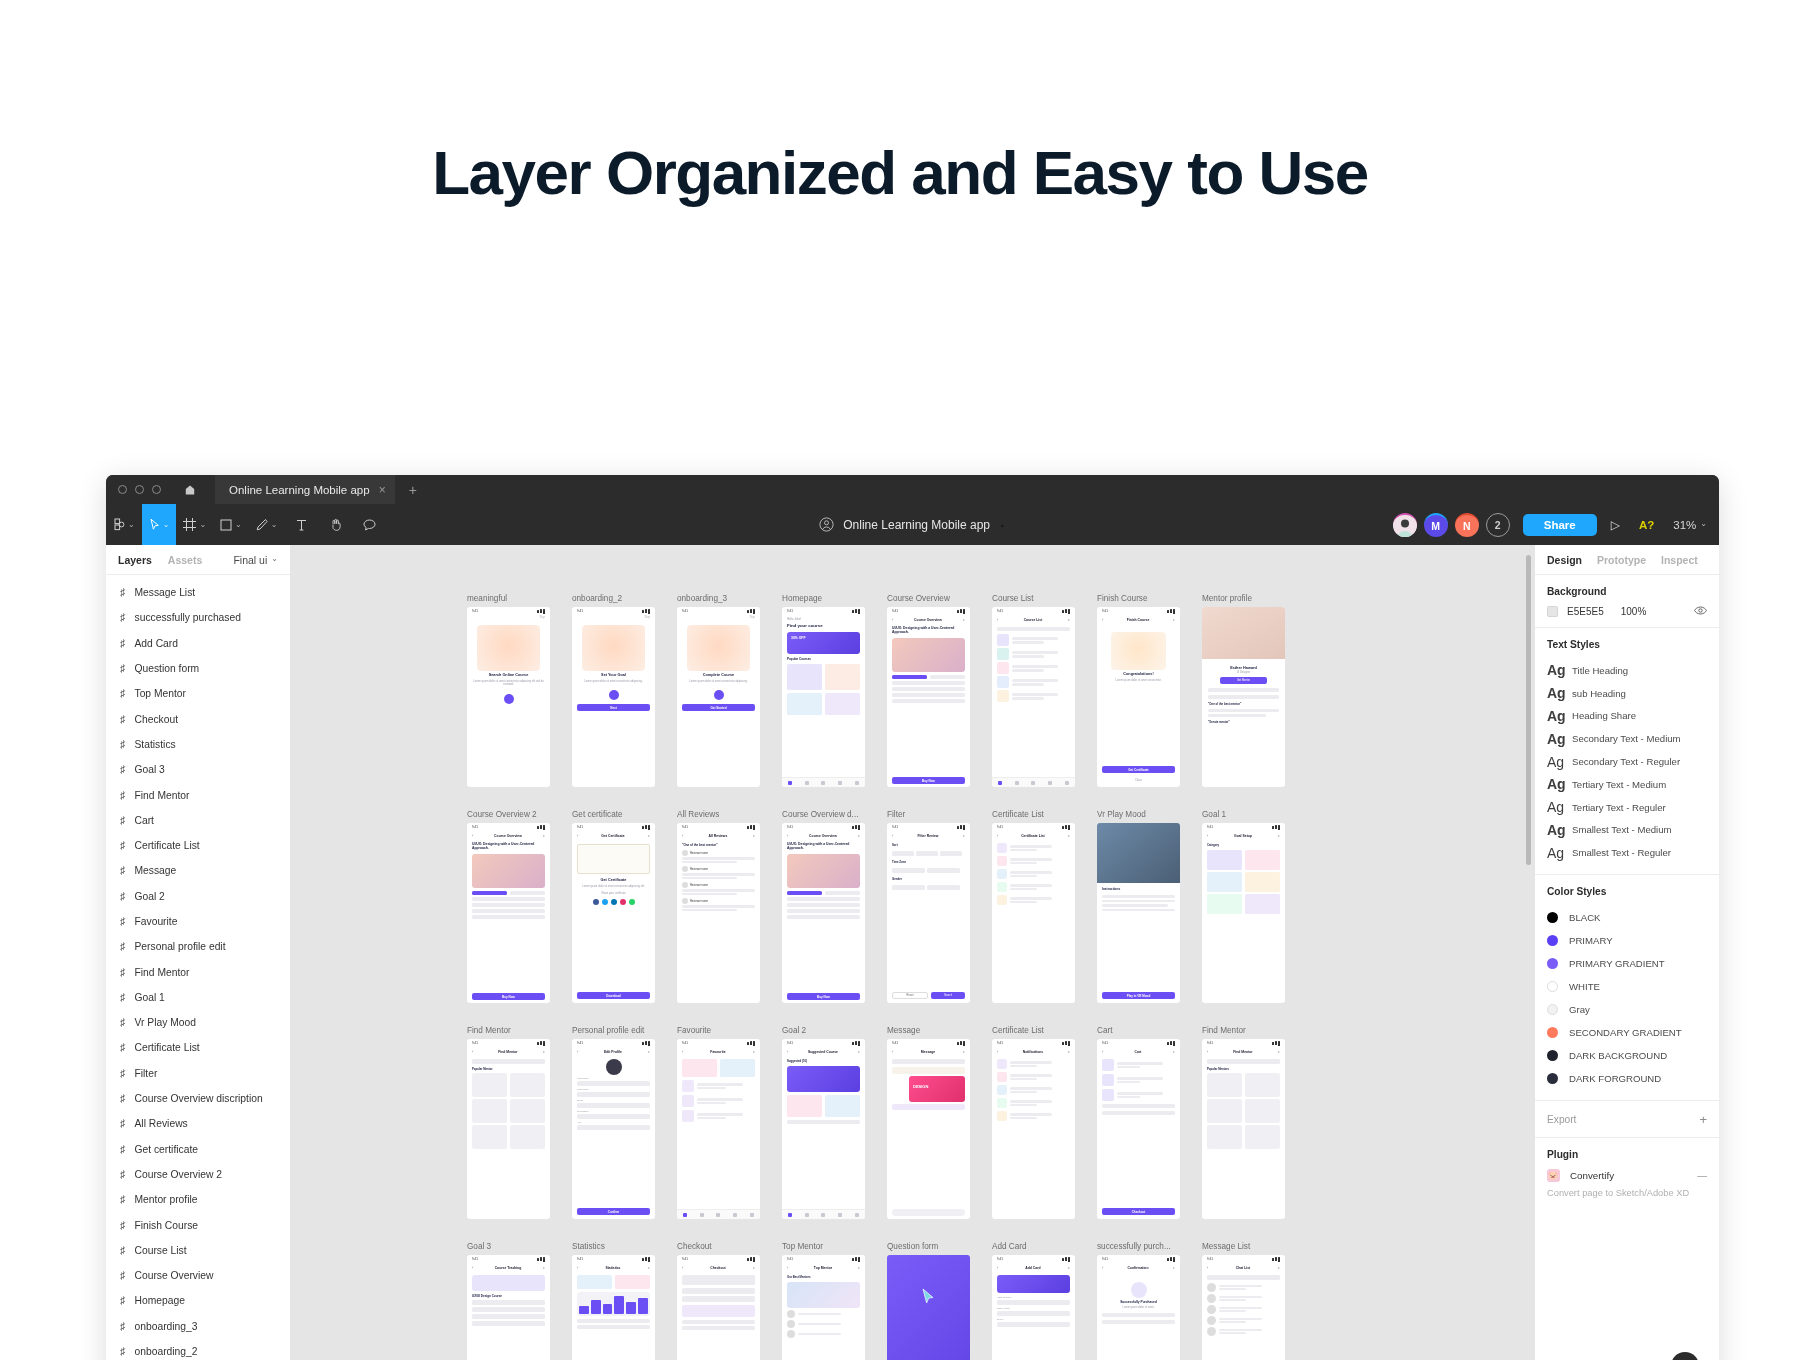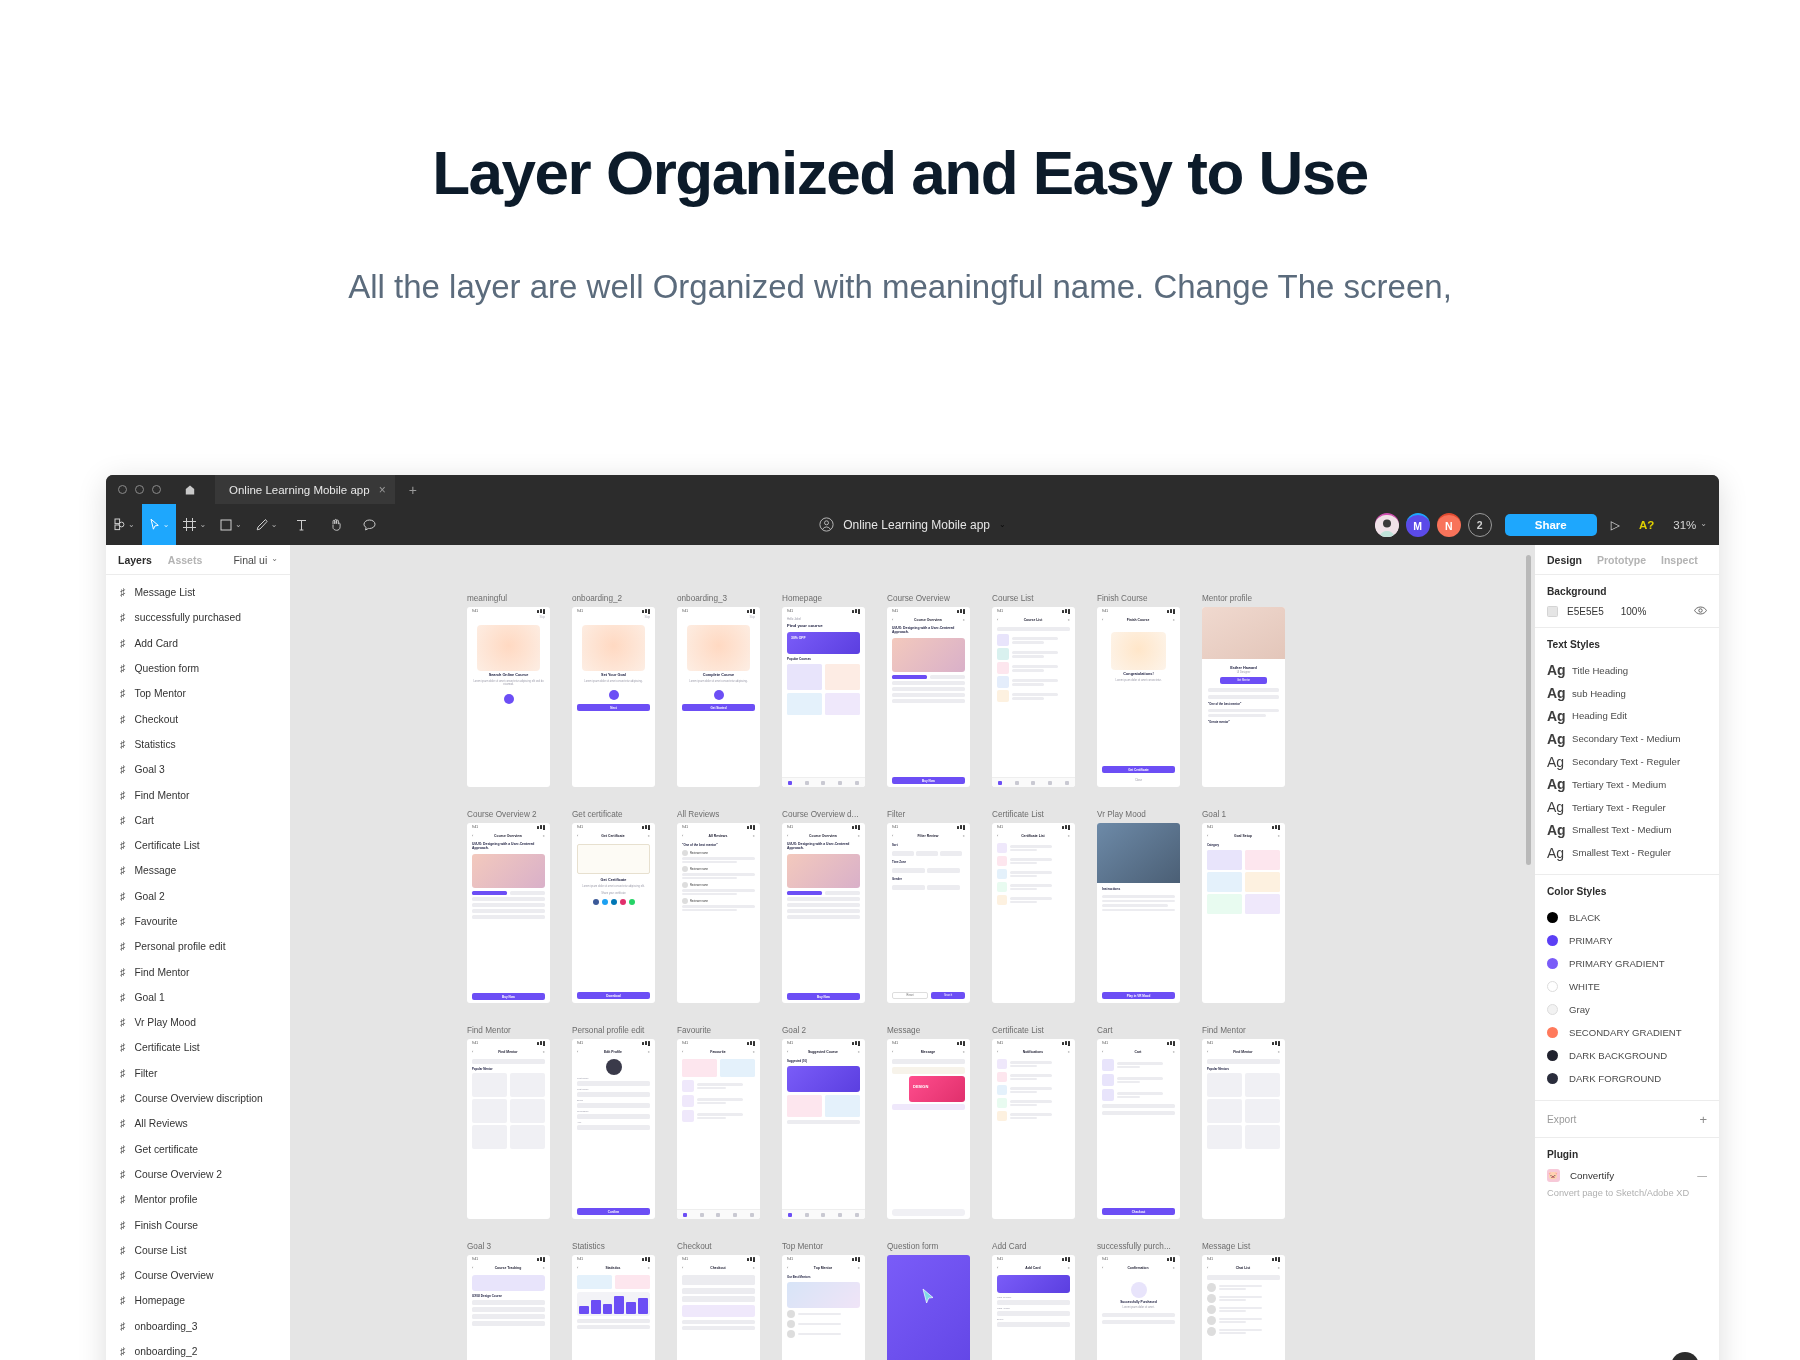--- a/index.html
+++ b/index.html
@@ -74,21 +74,21 @@
   }
   .av {
     width: 24px; height: 24px; border-radius: 50%; display: flex;
     align-items: center; justify-content: center;
     font-size: 10.5px; color: #fff; font-weight: 600;
     border-top: 2px solid transparent;
   }
   .av.count { background: transparent; border: 1.3px solid #9a9a9a; color: #cfcfcf; }
   .sharebtn {
     background: #1ea7fd; color: #fff; font-size: 11.5px; font-weight: 600;
-    padding: 5px 30px; border-radius: 5px; margin-left: 6px;
+    padding: 5px 21px; border-radius: 5px; margin-left: 6px;
   }
   .playbtn { color: #d8d8d8; font-size: 12px; padding: 0 7px; }
   .atext { color: #e0d000; font-size: 11.5px; font-weight: 600; padding: 0 5px; }
   .zoomv { color: #d8d8d8; font-size: 11.5px; display: flex; gap: 4px; padding-left: 7px;}
 
   
   .wbody { display: flex; height: 850px; }
 
   
   .lpanel { width: 185px; background: #fff; border-right: 1px solid #e5e5e5; }
@@ -186,21 +186,21 @@
   .plug-ico { width: 13px; height: 13px; border-radius: 3px; background: #f7c9d8; display:flex;align-items:center;justify-content:center;font-size:8px; }
   .plug-min { margin-left: auto; color: #8a8a8a; }
   .plugdesc { font-size: 9.3px; color: #b0b0b0; }
 </style>
 </head>
 <body>
 
 <div class="hero">
   <h1>Layer Organized and Easy to Use</h1>
   <p>
-    <span>All the layer are well Organized with meaningful name. Change The screen,</span><br>
+    <br>
   </p>
 </div>
 
 <div class="figma-window">
 
   <div class="titlebar">
     <div class="traffic">
       <span class="dot"></span>
       <span class="dot"></span>
       <span class="dot"></span>
@@ -1575,21 +1575,21 @@
             <div class="tsrow">
               <span class="ag bold">Ag</span>
               <span>Title Heading</span>
             </div>
             <div class="tsrow">
               <span class="ag bold">Ag</span>
               <span>sub Heading</span>
             </div>
             <div class="tsrow">
               <span class="ag bold">Ag</span>
-              <span>Heading Edit</span>
+              <span>Heading Share</span>
             </div>
             <div class="tsrow">
               <span class="ag bold">Ag</span>
               <span>Secondary Text - Medium</span>
             </div>
             <div class="tsrow">
               <span class="ag">Ag</span>
               <span>Secondary Text - Reguler</span>
             </div>
             <div class="tsrow">

